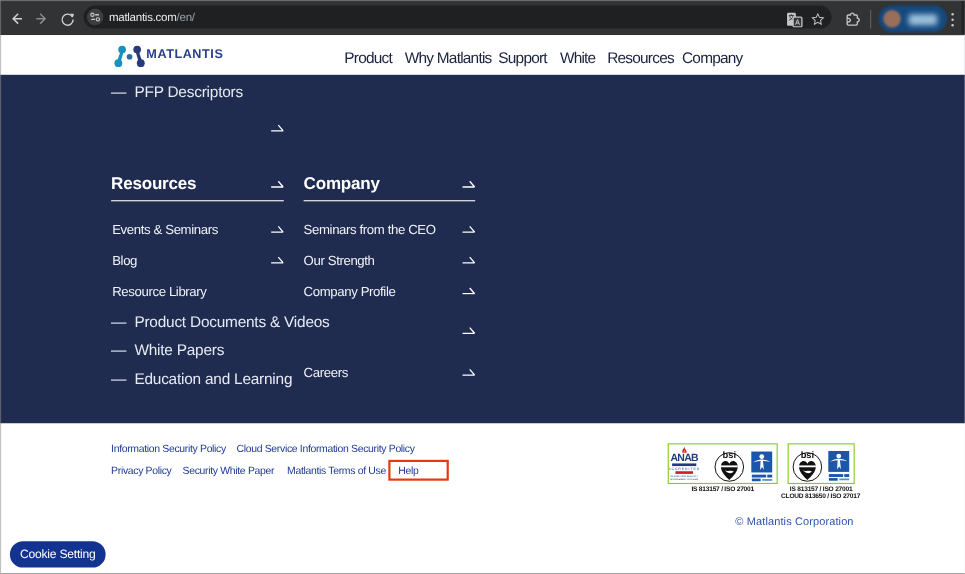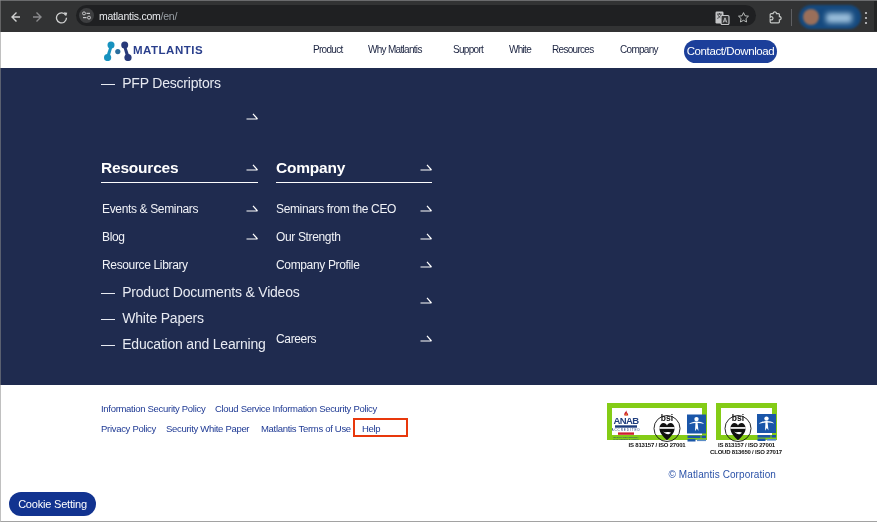--- a/index.html
+++ b/index.html
@@ -19,21 +19,21 @@
   #urltext .dim { color:#9aa0a6;text-align:center; }
   
   #profile { position:absolute; left:799px; top:4px; width:62px; height:24px; border-radius:12px;
     background:#15497e; filter:blur(1.2px); }
   #avatar { position:absolute; left:4px; top:4px; width:16px; height:16px; border-radius:50%;
     background:#9a6f5a; }
   #ptext { position:absolute; left:27px; top:7.5px; width:26px; height:10px; border-radius:2px;
     background:#9cc0dc; filter:blur(2.4px); }
   
   #header { position:absolute; left:0; top:32px; width:800px; height:36px; background:#fff; }
-  .nav { position:absolute; top:12px; font-size:10px; letter-spacing:-0.7px; color:#1b2340; }
+  .nav { position:absolute; top:12px; font-size:14px; letter-spacing:-0.7px; color:#1b2340; }
   #contactbtn { position:absolute; left:684px; top:8px; width:93px; height:23px;
     background:#1c3f9a; border-radius:12px; color:#fff; font-size:11.5px; letter-spacing:-0.4px;
     text-align:center; line-height:23px; }
   #logotext { position:absolute; left:133px; top:11.5px; font-size:11.5px; font-weight:bold;
     letter-spacing:0.5px; color:#2a3f8c; }
   
   #navy { position:absolute; left:0; top:68px; width:877px; height:317px; background:#1f2b4f;
     color:#eef0f6; }
   #navy .h { position:absolute; font-size:15.5px; font-weight:bold; letter-spacing:-0.2px; color:#fff; }
   #navy .lnk { position:absolute; font-size:12px; letter-spacing:-0.35px; color:#f0f2f7; }
@@ -43,21 +43,21 @@
   
   #bottom { position:absolute; left:0; top:385px; width:877px; height:173px; background:#fff; }
   .blink { position:absolute; font-size:9.5px; letter-spacing:-0.3px; color:#1f3a94; }
   #redbox { position:absolute; left:353px; width:55px; height:19px;
     border:2.5px solid #e8380c; }
   #copyr { position:absolute; left:0; top:84px; width:776px; text-align:right;
     font-size:10px; letter-spacing:0.1px; color:#2b52a8; }
   #cookie { position:absolute; left:9px; top:107px; width:87px; height:24px; background:#123390;
     border-radius:12.5px; color:#fff; font-size:11px; letter-spacing:-0.2px; text-align:center;
     line-height:24px; }
-  .badgebox { position:absolute; border:5px solid #84cc16; background:#fff;text-decoration:underline; }
+  .badgebox { position:absolute; border:1px solid #84cc16; background:#fff;text-decoration:underline; }
   .cap { position:absolute; font-size:6px; font-weight:bold; color:#111; letter-spacing:-0.2px;
     text-align:center; white-space:nowrap; }
   #pageedge { position:absolute; left:0; top:0; width:877px; height:522px;
     border-left:1px solid rgba(140,140,140,0.55); border-bottom:1px solid rgba(140,140,140,0.8);
     pointer-events:none; z-index:50; }
 </style>
 </head>
 <body>
 <div id="pageedge"></div>
 
@@ -130,21 +130,20 @@
       <path d="M21.2 6.5 L24.5 7.5 L27.5 16.5 L24.2 17 Z"></path>
     </g>
   </svg>
   <div id="logotext">MATLANTIS</div>
   <div class="nav" style="left:313px">Product</div>
   <div class="nav" style="left:368px">Why Matlantis</div>
   <div class="nav" style="left:453px">Support</div>
   <div class="nav" style="left:509px">White</div>
   <div class="nav" style="left:552px">Resources</div>
   <div class="nav" style="left:620px">Company</div>
-  <div id="contactbtn">Contact/Download</div>
 </div>
 
 <div id="navy">
 
   <div class="sub" style="left:101px;top:7px">—&nbsp;&nbsp;PFP Descriptors</div>
   <svg class="arr" style="left:246px;top:45px" width="12" height="7" viewBox="0 0 12 7">
     <path d="M0.5 6 H11.5 M7 0.8 L11.5 6" stroke="#fff" stroke-width="1.2" fill="none"></path>
     </svg>
 
   <div class="h" style="left:101px;top:91px">Resources</div>

